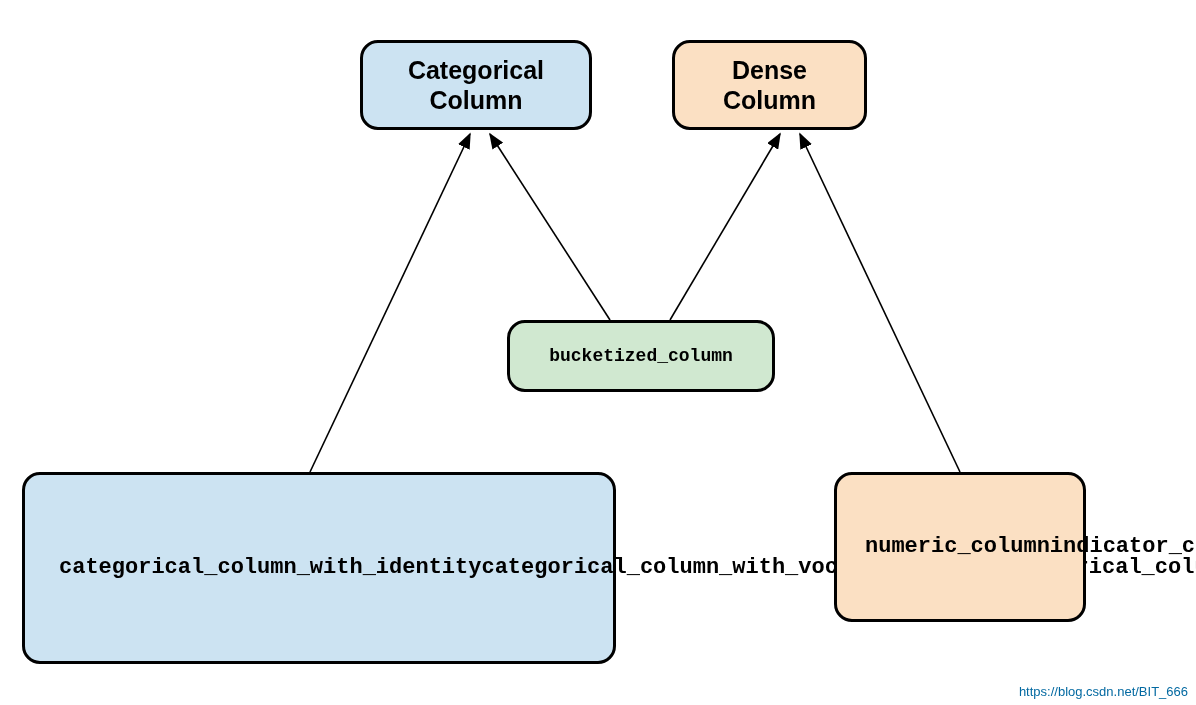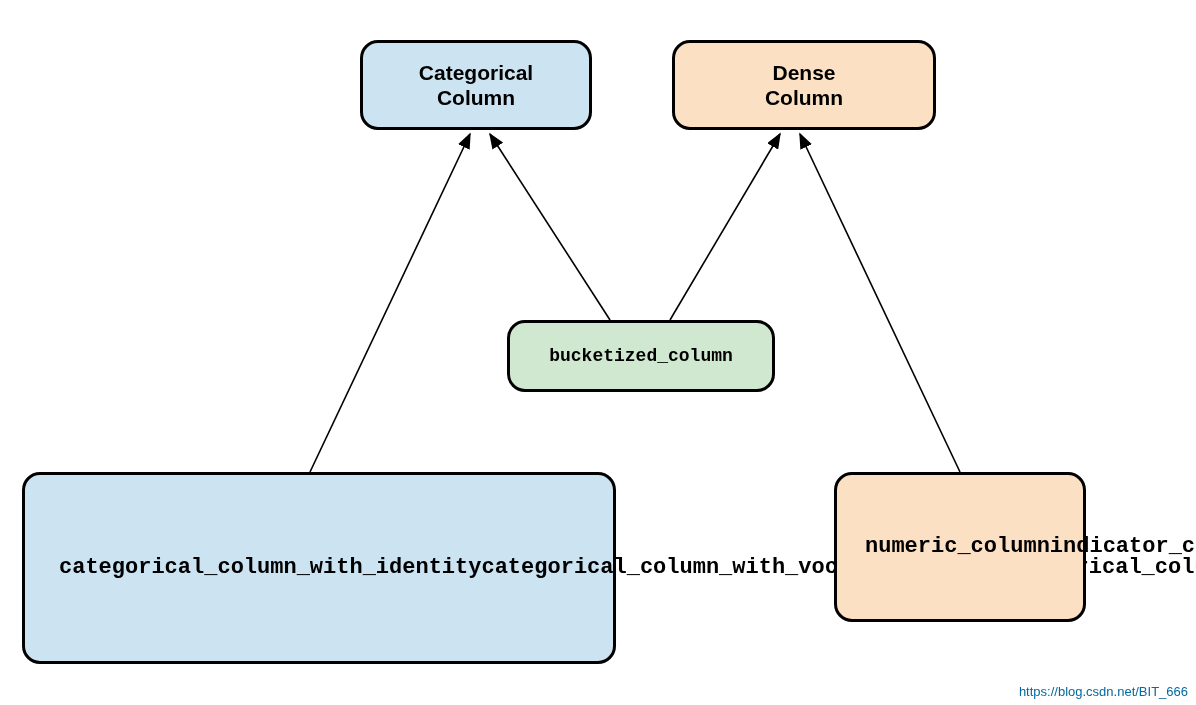--- a/index.html
+++ b/index.html
@@ -16,21 +16,21 @@
     border: 3px solid #000;
     border-radius: 18px;
     display: flex;
     align-items: center;
     justify-content: center;
     text-align: center;
     padding: 10px 20px;
   }
   .node.header {
     font-weight: 700;
-    font-size: 21px;
+    font-size: 25px;
     line-height: 1.2;
   }
   .node.list {
     font-family: "Menlo", "Consolas", "Courier New", monospace;
     font-weight: 700;
     font-size: 22px;
     line-height: 1.45;
     text-align: left;
     justify-content: flex-start;
     white-space: pre;
@@ -39,21 +39,21 @@
     font-family: "Menlo", "Consolas", "Courier New", monospace;
     font-weight: 700;
     font-size: 18px;
   }
   .blue  { background: #cce3f2; }
   .peach { background: #fbe0c3; }
   .green { background: #d0e8d0; }
 
   
   #categorical-header { left: 360px; top: 40px;  width: 232px; height: 90px; }
-  #dense-header       { left: 672px; top: 40px;  width: 264px; height: 90px; }
+  #dense-header       { left: 672px; top: 40px;  width: 195px; height: 90px; }
   #bucketized-node    { left: 507px; top: 320px; width: 268px; height: 72px; }
   #categorical-list   { left: 22px;  top: 472px; width: 594px; height: 192px; padding-left: 34px; }
   #dense-list         { left: 834px; top: 472px; width: 252px; height: 150px; padding-left: 28px; }
 
   svg.arrows {
     position: absolute;
     left: 0; top: 0;
     width: 1196px; height: 705px;
     pointer-events: none;
   }

